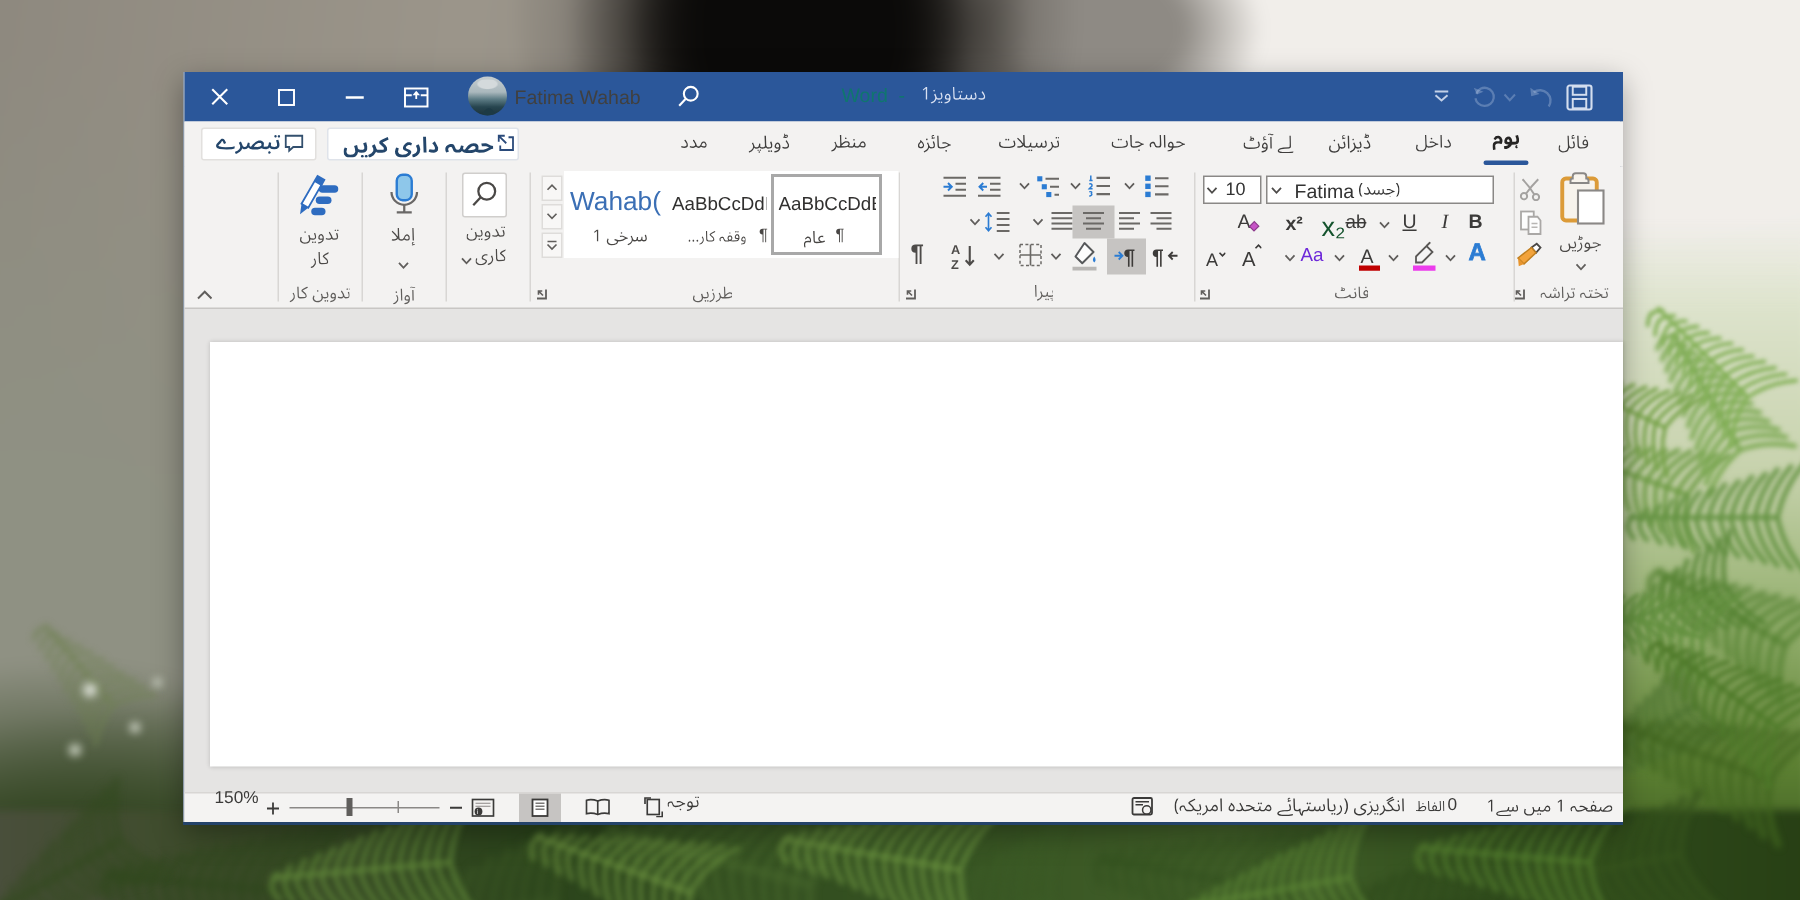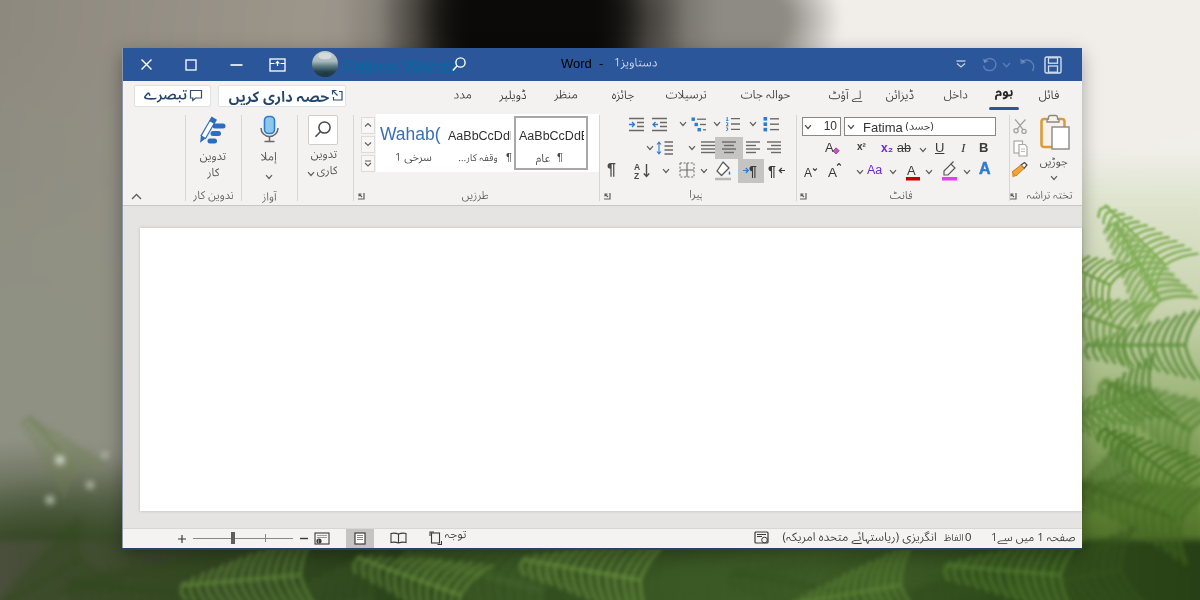--- a/index.html
+++ b/index.html
@@ -836,26 +836,26 @@
 <svg class="abs" style="left:146px;top:10px" width="17" height="14" viewBox="0 0 17 14">
       <rect x="1" y="1" width="15" height="12" fill="none" stroke="#ffffff" stroke-width="1.3"></rect>
       <path d="M1 5.5 H5.5 M11.5 5.5 H16" stroke="#ffffff" stroke-width="1.2"></path>
       <path d="M8.5 2.5 L11 5.5 H6 Z" fill="#ffffff"></path>
       <path d="M8.5 3.5 L8.5 8" stroke="#ffffff" stroke-width="1.2"></path>
     </svg>
 <div class="abs" style="left:189px;top:3px;width:26px;height:26px;border-radius:50%;overflow:hidden;background:linear-gradient(180deg,#c6cdd0 0%,#aab8bd 40%,#5d7c85 58%,#27454f 78%,#1c333c 100%)">
       <div class="abs" style="left:3px;top:11px;width:20px;height:15px;background:radial-gradient(ellipse 8px 12px at 11px 17px,#1d3a45 55%,transparent 60%)"></div>
       <div class="abs" style="left:2px;top:2px;width:22px;height:9px;background:radial-gradient(ellipse 12px 6px at 11px 3px,#d4dadc 50%,transparent 62%)"></div>
     </div>
-<div class="abs" style="left:220px;top:9px;color:#0369a1;font-size:18px">Fatima Wahab</div>
+<div class="abs" style="left:220px;top:9px;color:#404040;font-size:13px">Fatima Wahab</div>
 <svg class="abs" style="left:328px;top:8px" width="17" height="17" viewBox="0 0 17 17">
       <circle cx="9.5" cy="6.5" r="4.6" fill="none" stroke="#ffffff" stroke-width="1.4"></circle>
       <path d="M6 10 L1.8 14.5" stroke="#ffffff" stroke-width="1.4"></path>
     </svg>
-<div class="abs" style="left:438px;top:8px;color:#000000;font-size:13px">Word&nbsp;&nbsp;-&nbsp;</div>
+<div class="abs" style="left:438px;top:8px;color:#0f766e;font-size:13px">Word&nbsp;&nbsp;-&nbsp;</div>
 <svg style="position:absolute;left:492px;top:10px;" width="42.0" height="11.2" viewBox="0 0 56.0 15.0">
       <path d="M16.8 12.9L16.2 13.2L16.1 13.8L16.6 14.4L17.1 14.4L17.6 13.9L17.6 13.4ZM14.1 13.1L14.0 13.9L14.2 14.2L14.9 14.4L15.4 14.0L15.4 13.2L15.1 13.0ZM23.0 6.0L21.9 6.0L20.8 6.8L20.1 7.8L19.8 9.4L20.1 10.6L20.8 11.1L23.5 11.5L23.2 12.0L22.1 13.0L20.9 13.5L19.4 13.8L19.6 14.9L20.4 14.9L22.6 14.1L24.0 13.0L24.6 11.9L24.9 11.0L24.9 8.8L24.2 7.0ZM21.9 7.2L22.8 7.2L23.4 7.9L23.8 8.8L23.6 10.1L21.9 10.2L21.0 9.6L21.1 8.1ZM16.9 5.0L15.8 5.4L16.5 7.6L16.6 9.1L16.0 10.0L15.5 10.1L13.2 10.0L12.5 9.1L11.4 6.1L11.1 6.0L10.4 6.4L10.2 6.6L11.2 8.9L11.1 10.8L9.9 12.5L7.2 13.9L7.6 14.9L8.4 14.8L10.6 13.4L11.5 12.4L12.4 10.8L13.1 11.2L14.4 11.4L16.0 11.1L17.2 10.2L17.8 8.4L17.4 6.2ZM53.6 3.9L52.6 4.5L54.5 7.6L54.8 8.6L54.6 9.2L54.0 9.9L53.2 10.1L51.6 10.1L50.1 9.8L49.8 10.4L49.9 10.8L51.1 11.2L53.0 11.4L54.8 10.9L55.6 10.0L55.9 9.2L55.8 7.8L54.8 5.5ZM34.6 3.6L34.1 4.0L34.1 4.8L34.4 5.0L35.1 5.0L35.5 4.6L35.5 4.0ZM32.1 3.8L31.9 4.6L32.2 5.0L33.0 5.0L33.2 4.8L33.2 4.0L32.9 3.6ZM9.6 2.8L9.5 3.5L9.8 3.9L10.4 4.0L10.9 3.6L10.8 2.8L10.2 2.5ZM27.1 0.0L27.5 9.8L27.8 10.4L28.8 11.1L30.0 11.4L32.2 11.2L33.6 10.4L34.0 10.9L34.9 11.2L37.1 11.4L38.4 11.0L39.0 10.2L39.6 11.0L40.6 11.4L42.2 11.2L43.0 10.9L43.4 10.4L44.1 11.1L45.8 11.4L47.0 11.0L47.9 10.1L48.1 9.4L48.1 7.5L47.4 5.0L46.2 5.4L47.0 7.8L47.1 9.0L46.9 9.6L46.1 10.1L44.8 10.1L44.1 9.8L44.1 7.0L43.1 6.9L42.8 9.1L41.9 10.1L40.5 10.1L39.8 9.6L39.6 9.0L40.0 7.2L38.9 7.0L38.5 8.9L37.8 10.0L34.9 10.0L34.2 9.5L34.4 7.0L33.4 6.9L33.0 8.9L32.1 10.0L29.4 10.0L28.9 9.6L28.6 9.0L28.2 0.0ZM2.9 0.0L0.0 2.4L0.6 3.1L2.8 1.4L2.8 11.2L4.0 11.2L4.0 0.0Z" fill="#d9e1f2" fill-rule="evenodd"></path>
     </svg>
 <svg class="abs" style="left:832px;top:12px" width="12" height="9" viewBox="0 0 12 9">
       <path d="M1.5 1 L10.5 1" stroke="#c3d1e8" stroke-width="1.3"></path>
       <path d="M2 3.5 L6 7 L10 3.5" fill="none" stroke="#c3d1e8" stroke-width="1.3"></path>
     </svg>
 <svg class="abs" style="left:858px;top:8px" width="17" height="17" viewBox="0 0 17 17">
       <path d="M3.2 6.5 A6 6 0 1 1 8.5 14.5 A6 6 0 0 1 2.6 9.5" fill="none" stroke="rgba(190,205,230,0.33)" stroke-width="1.5"></path>
       <path d="M1.5 2.5 L3.6 7 L8 5.2 Z" fill="rgba(190,205,230,0.33)"></path>
@@ -1123,35 +1123,35 @@
       <path d="M15.9 13.9L15.8 14.8L16.0 15.0L16.6 15.0L17.0 14.6L16.9 14.0L16.6 13.8ZM12.0 13.1L11.9 13.9L12.1 14.2L12.8 14.4L13.2 14.0L13.2 13.2L13.0 13.0ZM10.0 13.0L9.6 13.6L9.8 14.0L10.6 14.4L11.1 13.9L11.1 13.4L10.5 12.9ZM16.9 12.2L16.6 12.8L17.0 13.4L17.6 13.4L18.0 12.9L17.9 12.4L17.5 12.1ZM15.1 12.1L14.8 12.5L14.8 13.1L15.0 13.4L15.9 13.2L16.0 12.5ZM17.5 5.0L16.4 5.4L17.2 8.8L17.0 9.6L16.1 10.1L13.4 10.1L12.6 9.9L12.2 9.5L12.4 7.0L11.4 6.9L11.0 9.0L10.4 9.9L9.8 10.1L8.1 10.1L7.2 9.4L6.0 6.1L5.8 6.0L5.0 6.4L4.9 6.6L5.9 8.9L5.8 10.8L4.5 12.5L1.9 13.9L2.2 14.9L3.0 14.8L5.2 13.4L6.1 12.4L7.0 10.8L7.4 11.1L8.2 11.4L10.2 11.2L11.2 10.8L11.6 10.2L11.9 10.8L12.5 11.1L14.1 11.4L16.0 11.2L17.4 10.8L17.9 10.2L18.2 9.2L18.2 7.5ZM0.0 0.0L0.4 11.2L1.5 11.2L1.2 0.0Z" fill="#605e5c" fill-rule="evenodd"></path>
     </svg>
 <svg class="abs" style="left:480px;top:144px" width="8" height="8" viewBox="0 0 8 8">
       <path d="M7 1 L7 7 L1 7" fill="none" stroke="#605e5c" stroke-width="1.2"></path>
       <path d="M5 5 L2 2 M2 4.5 L2 2 L4.5 2" fill="none" stroke="#605e5c" stroke-width="1.1"></path>
     </svg>
 <div class="abs" style="left:679px;top:69px;width:39px;height:19px;background:#fff;border:1px solid #8a8886"></div>
 <svg class="abs" style="left:681px;top:76px" width="8" height="6" viewBox="0 0 8 6">
       <path d="M1 1.2 L4 4.5 L7 1.2" fill="none" stroke="#4d4b49" stroke-width="1.2"></path>
     </svg>
-<div class="abs" style="left:694px;top:71px;width:20px;color:#333;font-size:12px;text-align:right">10</div>
+<div class="abs" style="left:694px;top:71px;width:20px;color:#333;font-size:12px;text-align:left">10</div>
 <div class="abs" style="left:721px;top:69px;width:152px;height:19px;background:#fff;border:1px solid #8a8886"></div>
 <svg class="abs" style="left:724px;top:76px" width="8" height="6" viewBox="0 0 8 6">
       <path d="M1 1.2 L4 4.5 L7 1.2" fill="none" stroke="#4d4b49" stroke-width="1.2"></path>
     </svg>
 <div class="abs" style="left:740px;top:71.5px;color:#333;font-size:13px">Fatima</div>
 <svg style="position:absolute;left:783px;top:73.5px;" width="27.1" height="9.8" viewBox="0 0 39.88 14.38">
       <path d="M30.2 12.9L30.0 13.1L30.0 13.9L30.5 14.2L31.1 14.1L31.4 13.8L31.2 13.0ZM4.8 10.6L6.2 11.2L8.1 11.4L9.6 11.0L10.5 10.1L11.5 11.1L13.2 11.4L14.5 11.0L15.1 10.2L16.2 11.2L17.8 11.4L19.1 10.9L19.5 10.4L20.5 11.2L22.0 11.4L23.4 10.8L23.9 10.0L25.0 11.1L26.8 11.4L29.6 10.9L33.4 9.0L34.9 8.8L34.9 7.8L33.5 7.5L30.2 5.9L27.6 5.9L27.2 6.0L27.5 7.1L28.5 6.9L30.0 7.0L31.8 7.6L32.4 8.2L30.8 9.2L29.0 9.9L25.8 10.1L25.4 10.0L24.5 9.0L24.1 5.9L23.0 6.1L23.2 9.0L22.6 10.0L20.5 10.0L20.1 9.5L20.2 7.0L19.2 6.9L18.9 9.1L18.0 10.1L16.6 10.1L15.9 9.6L15.8 8.9L16.1 7.2L15.0 7.0L14.9 8.0L14.2 9.6L13.5 10.1L12.2 10.1L11.2 9.1L10.8 7.5L8.8 3.9L7.8 4.5L9.6 7.9L9.6 9.4L9.1 9.9L8.4 10.1L6.8 10.1L5.4 9.6ZM36.2 0.0L37.6 2.4L38.4 5.2L38.5 7.2L38.2 9.4L37.6 11.4L36.2 13.8L37.5 13.8L38.2 12.8L39.2 10.6L39.8 8.1L39.8 5.6L39.2 3.2L38.2 1.0L37.6 0.1ZM3.5 0.0L2.1 0.1L1.5 1.0L0.5 3.2L0.0 5.9L0.0 7.9L0.5 10.5L1.2 12.2L2.2 13.8L3.5 13.8L2.2 11.6L1.5 9.2L1.4 5.1L2.1 2.4Z" fill="#333333" fill-rule="evenodd"></path>
     </svg>
 <svg class="abs" style="left:702px;top:92px" width="15" height="17" viewBox="0 0 15 17">
       <text x="0" y="12" font-family="Liberation Sans" font-size="13" fill="#3b3a39">A</text>
       <path d="M8 11 l3.2-3.2 3 3 -3.2 3.2 Z" fill="#c753c7" stroke="#8d3a8d" stroke-width="0.8"></path>
     </svg>
-<div class="abs" style="left:734px;top:93px;color:#3b3a39;font-size:10px;font-weight:bold">x²</div>
-<div class="abs" style="left:758px;top:93px;color:#6d28d9;font-size:12px;font-weight:bold">x₂</div>
+<div class="abs" style="left:734px;top:93px;color:#3b3a39;font-size:13px;font-weight:bold">x²</div>
+<div class="abs" style="left:758px;top:93px;color:#14532d;font-size:18px;font-weight:normal">x₂</div>
 <div class="abs" style="left:774px;top:93px;color:#3b3a39;font-size:12.5px;text-decoration:line-through">ab</div>
 <svg class="abs" style="left:796px;top:99px" width="8" height="6" viewBox="0 0 8 6">
       <path d="M1 1.2 L4 4.5 L7 1.2" fill="none" stroke="#605e5c" stroke-width="1.2"></path>
     </svg>
 <div class="abs" style="left:812px;top:92px;color:#3b3a39;font-size:13px;text-decoration:underline">U</div>
 <div class="abs" style="left:838px;top:92px;color:#3b3a39;font-size:13.5px;font-style:italic;font-family:'Liberation Serif',serif">I</div>
 <div class="abs" style="left:856px;top:92px;color:#3b3a39;font-size:13px;font-weight:bold">B</div>
 <svg class="abs" style="left:681px;top:116px" width="13" height="15" viewBox="0 0 13 15">
       <text x="0" y="13" font-family="Liberation Sans" font-size="12" fill="#3b3a39">A</text>
       <path d="M9 4.5 L11 6.5 L13 4.5" fill="none" stroke="#3b3a39" stroke-width="1.1"></path>
@@ -1219,21 +1219,21 @@
 <svg style="position:absolute;left:904.3px;top:143px;" width="45.3" height="10.2" viewBox="0 0 66.62 15.0">
       <path d="M66.0 7.5L65.2 5.0L64.1 5.4L65.0 8.5L64.8 9.6L63.9 10.1L61.4 10.1L60.6 9.9L59.9 9.0L60.1 8.8L60.8 8.8L60.8 7.8L59.4 7.5L56.1 5.9L54.0 5.8L53.1 6.0L53.4 7.1L54.8 6.9L57.1 7.4L58.2 8.2L57.6 8.8L54.9 9.9L53.5 10.1L50.9 10.1L50.0 9.8L49.8 9.2L50.0 7.0L49.0 6.9L48.5 9.1L47.8 10.0L45.6 10.1L44.6 9.5L43.1 6.4L42.5 6.1L41.4 6.1L40.1 6.6L39.4 7.2L38.9 8.2L38.9 9.6L39.4 11.0L40.4 10.8L40.0 9.5L40.1 8.2L41.2 7.4L42.4 7.4L42.8 7.8L43.8 10.2L44.1 10.8L45.0 11.2L47.9 11.2L49.4 10.5L49.8 11.0L50.5 11.2L53.8 11.2L55.9 10.8L59.0 9.4L59.8 10.8L60.9 11.2L62.6 11.4L64.6 11.0L65.6 10.2L66.0 9.2ZM32.5 5.0L31.2 5.4L32.1 7.9L32.1 9.4L31.8 9.9L31.1 10.1L29.1 10.1L28.6 9.9L28.0 8.9L26.9 6.0L25.8 6.5L26.6 8.1L26.9 9.1L26.8 10.6L26.2 11.6L25.1 12.8L22.9 14.0L23.2 14.9L24.0 14.8L25.8 13.8L27.0 12.5L27.9 10.6L28.4 11.1L29.9 11.4L31.9 11.0L32.8 10.4L33.2 9.2L33.2 7.8ZM18.9 7.6L18.2 5.2L17.9 5.0L16.9 5.4L17.8 7.9L17.8 9.4L16.9 10.1L15.5 10.1L14.8 9.6L14.9 7.0L13.9 6.9L13.4 9.4L12.6 10.1L11.2 10.1L10.5 9.6L10.4 8.8L10.8 7.2L9.6 7.0L8.9 9.6L8.1 10.1L6.8 10.1L6.1 9.9L5.5 9.2L4.2 6.4L3.6 6.1L2.5 6.1L1.0 6.8L0.4 7.4L0.0 8.1L0.0 9.8L0.5 11.0L1.0 10.9L1.4 10.4L1.1 9.6L1.1 8.5L1.4 8.0L2.2 7.4L3.4 7.4L3.8 7.6L4.9 10.4L6.1 11.2L8.5 11.2L9.2 10.9L9.8 10.2L10.4 11.0L11.4 11.4L13.0 11.2L14.1 10.4L15.1 11.2L16.5 11.4L17.8 11.0L18.5 10.2L18.9 9.2ZM50.1 3.6L49.8 4.0L49.8 4.8L50.0 5.0L50.8 5.0L51.1 4.1L50.9 3.8ZM47.5 4.0L47.6 4.9L48.8 4.9L48.9 4.0L48.6 3.8L48.0 3.6ZM14.9 2.9L14.5 3.2L14.5 3.9L14.9 4.2L15.5 4.2L15.9 3.9L15.9 3.2L15.5 2.9ZM12.5 3.0L12.2 3.4L12.5 4.1L13.4 4.2L13.8 3.8L13.6 3.1L13.2 2.9ZM54.4 2.5L54.0 2.8L53.9 3.5L54.4 4.0L54.8 4.0L55.4 3.2L54.9 2.5ZM65.4 1.8L65.0 2.5L65.2 3.0L66.2 3.0L66.5 2.6L66.4 2.0L66.1 1.8ZM63.0 1.9L62.9 2.8L63.2 3.1L63.9 3.1L64.2 2.8L64.1 1.9ZM32.6 1.8L32.2 2.6L32.5 3.0L33.2 3.1L33.6 2.8L33.6 2.0L33.4 1.8ZM30.2 1.9L30.1 2.8L30.5 3.1L31.1 3.1L31.5 2.6L31.5 2.1L31.1 1.8ZM13.8 1.1L13.4 1.6L13.5 2.2L13.8 2.5L14.6 2.4L14.9 1.9L14.6 1.2ZM21.0 0.0L21.2 11.0L21.4 11.2L22.5 11.2L22.1 0.0Z" fill="#605e5c" fill-rule="evenodd"></path>
     </svg>
 <svg class="abs" style="left:886px;top:144px" width="8" height="8" viewBox="0 0 8 8">
       <path d="M7 1 L7 7 L1 7" fill="none" stroke="#605e5c" stroke-width="1.2"></path>
       <path d="M5 5 L2 2 M2 4.5 L2 2 L4.5 2" fill="none" stroke="#605e5c" stroke-width="1.1"></path>
     </svg>
 <div class="abs" style="left:0;top:158px;width:959px;height:322px;background:#e5e4e3"></div>
 <div class="abs" style="left:17px;top:180px;width:942px;height:283px;background:#fff;box-shadow:0 0 3px rgba(0,0,0,0.18)"></div>
 <div class="abs" style="left:0;top:480px;width:959px;height:20px;background:#f4f3f2;border-top:1px solid #d8d6d4"></div>
-<div class="abs" style="left:20px;top:505px;color:#3b3a39;font-size:11.5px">150%</div>
+<div class="abs" style="left:20px;top:478px;color:#3b3a39;font-size:11.5px">150%</div>
 <svg class="abs" style="left:54px;top:486px" width="10" height="10" viewBox="0 0 10 10">
       <path d="M5 1 V9 M1 5 H9" stroke="#3b3a39" stroke-width="1.2"></path>
     </svg>
 <div class="abs" style="left:70px;top:489.5px;width:100px;height:1px;background:#8a8886"></div>
 <div class="abs" style="left:142px;top:486px;width:1px;height:8px;background:#8a8886"></div>
 <div class="abs" style="left:108px;top:484px;width:4px;height:12px;background:#605e5c"></div>
 <svg class="abs" style="left:176px;top:489px" width="10" height="3" viewBox="0 0 10 3">
       <path d="M1 1.5 H9" stroke="#3b3a39" stroke-width="1.4"></path>
     </svg>
 <svg class="abs" style="left:191px;top:484px" width="16" height="13" viewBox="0 0 16 13">

